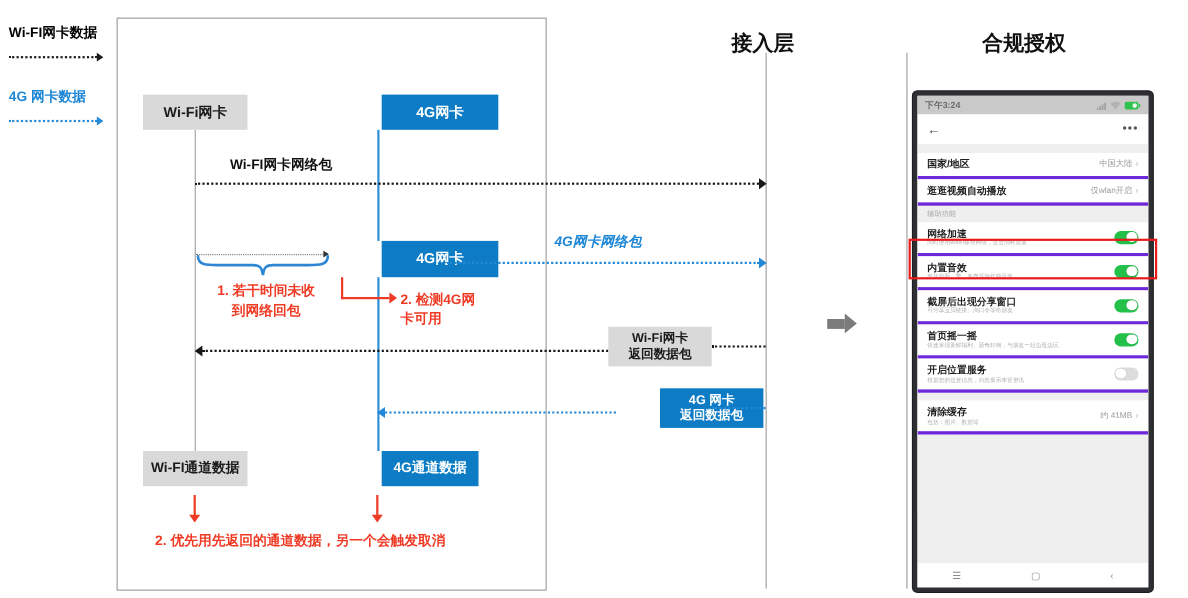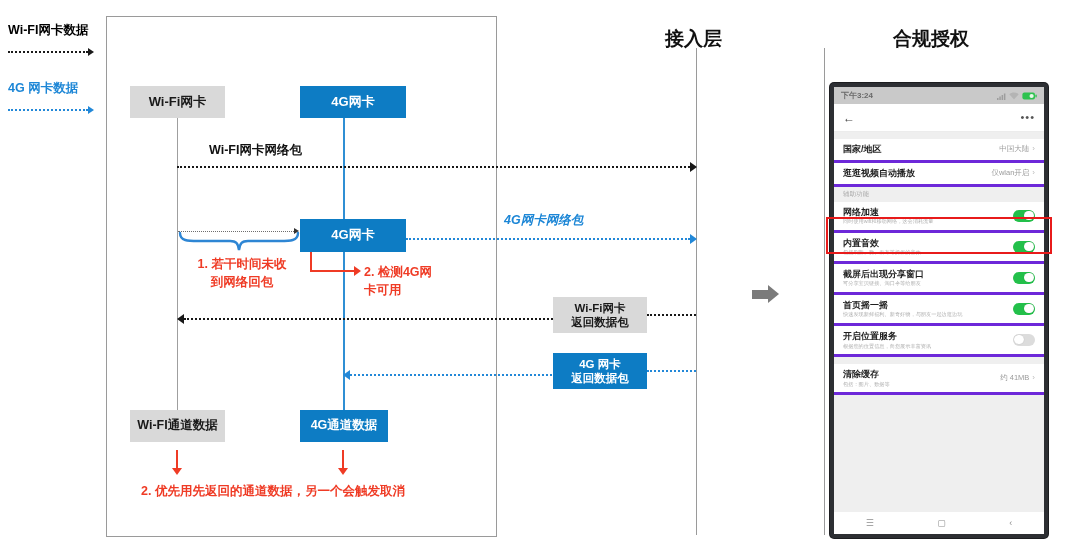--- a/index.html
+++ b/index.html
@@ -38,21 +38,21 @@
   .lifeline{width:1px;background:#9f9f9f;}
   .lifeline.blue{width:2px;background:#2f8fd4;}
   .vdiv{width:1px;background:#9a9a9a;}
 
   
   .box{
     display:flex;align-items:center;justify-content:center;
     text-align:center;font-weight:bold;line-height:1.25;
   }
   .box.gray{background:#d9d9d9;color:#1a1a1a;}
-  .box.blue{background:#0d7cc4;color:#ffffff;}
+  .box.blue{background:#0d7cc4;color:#ffffff;margin-left:47px;}
 
   
   .dline{height:0;border-top:2px dotted #171717;}
   .dline.blue{border-top-color:#2288d8;}
   .dline.thin{border-top:1px dotted #6e6e6e;}
   .ar-right{
     width:0;height:0;border-left:7px solid #171717;
     border-top:5px solid transparent;border-bottom:5px solid transparent;
   }
   .ar-right.blue{border-left-color:#2288d8;}

